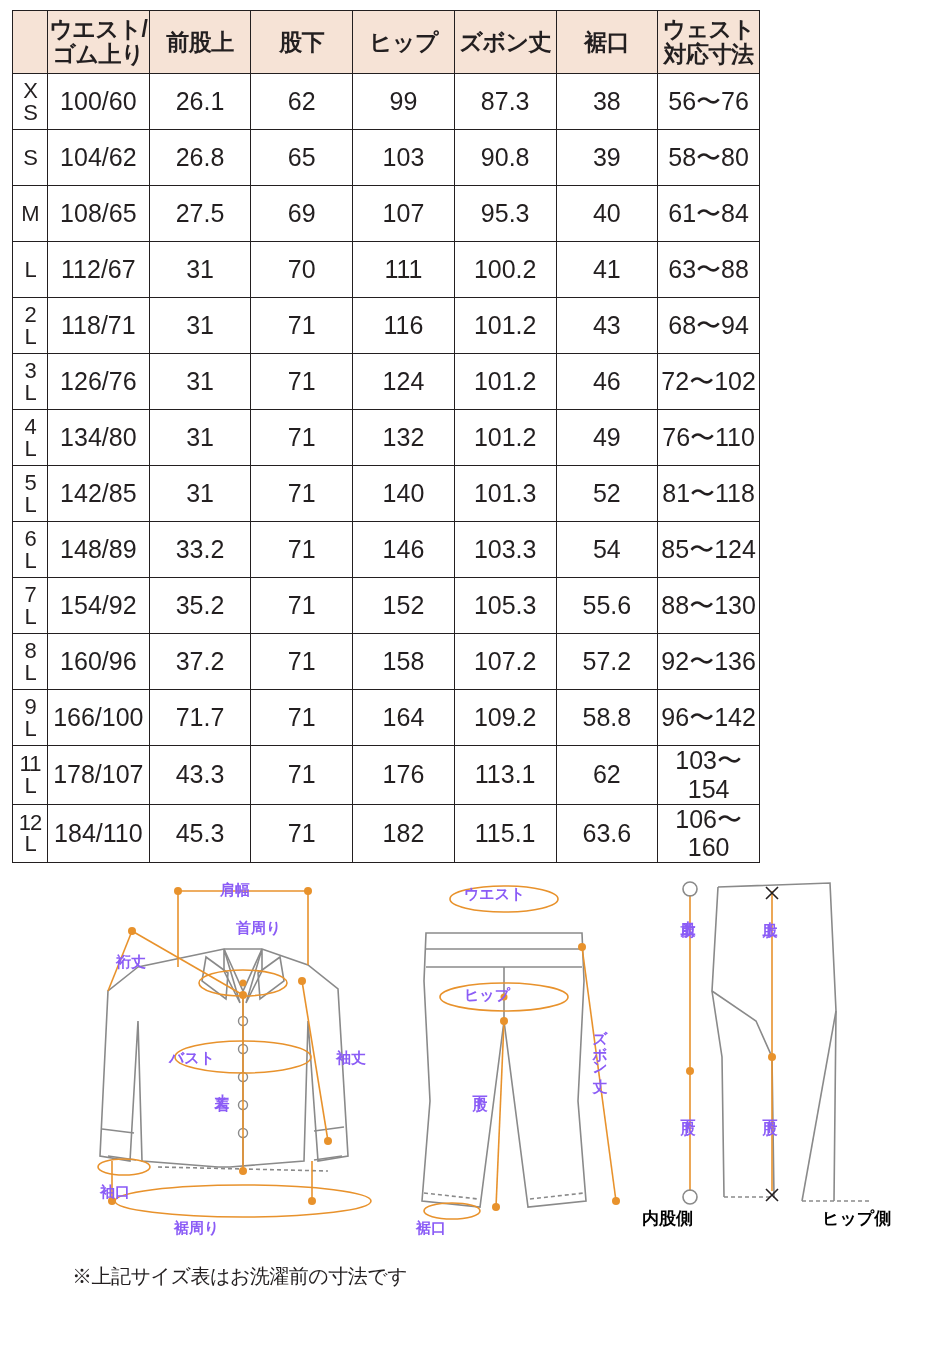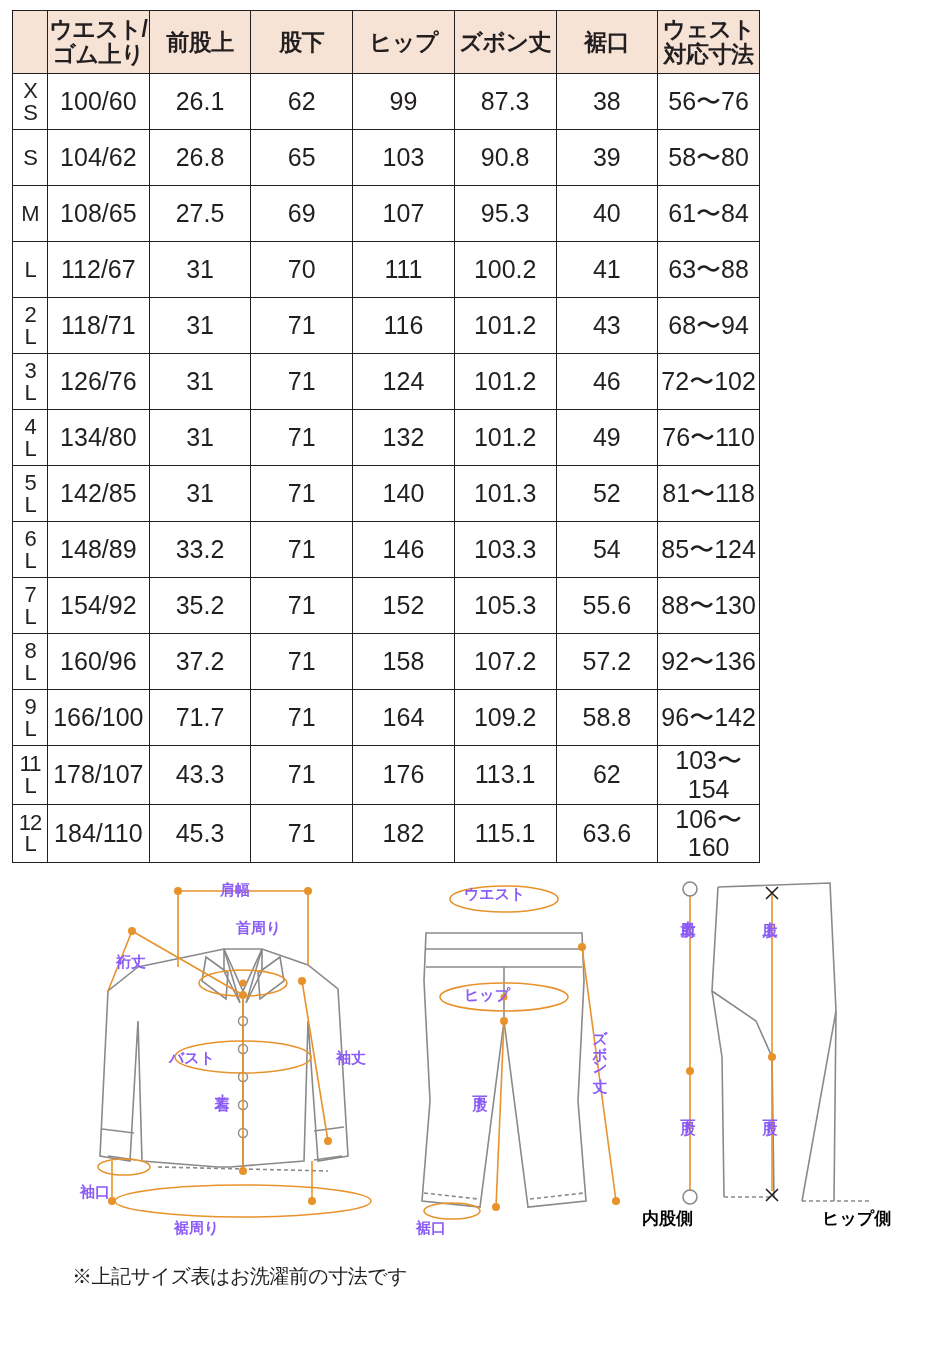--- a/index.html
+++ b/index.html
@@ -409,21 +409,21 @@
         <circle cx="760" cy="186" r="4"></circle>
       </g>
     </svg>
 
     <div class="lbl" style="left:208px; top:10px;">肩幅</div>
     <div class="lbl" style="left:224px; top:48px;">首周り</div>
     <div class="lbl" style="left:104px; top:82px;">裄丈</div>
     <div class="lbl" style="left:157px; top:178px;">バスト</div>
     <div class="lbl" style="left:324px; top:178px;">袖丈</div>
     <div class="lbl vert" style="left:200px; top:212px;">着丈</div>
-    <div class="lbl" style="left:68px; top:312px;">袖口</div>
+    <div class="lbl" style="left:88px; top:312px;">袖口</div>
     <div class="lbl" style="left:162px; top:348px;">裾周り</div>
 
     <div class="lbl" style="left:452px; top:14px;">ウエスト</div>
     <div class="lbl" style="left:452px; top:115px;">ヒップ</div>
     <div class="lbl vert" style="left:458px; top:214px;">股下</div>
     <div class="lbl vert" style="left:578px; top:148px;">ズボン丈</div>
     <div class="lbl" style="left:404px; top:348px;">裾口</div>
 
     <div class="lbl vert" style="left:666px; top:40px;">前股上</div>
     <div class="lbl vert" style="left:748px; top:40px;">股上</div>

